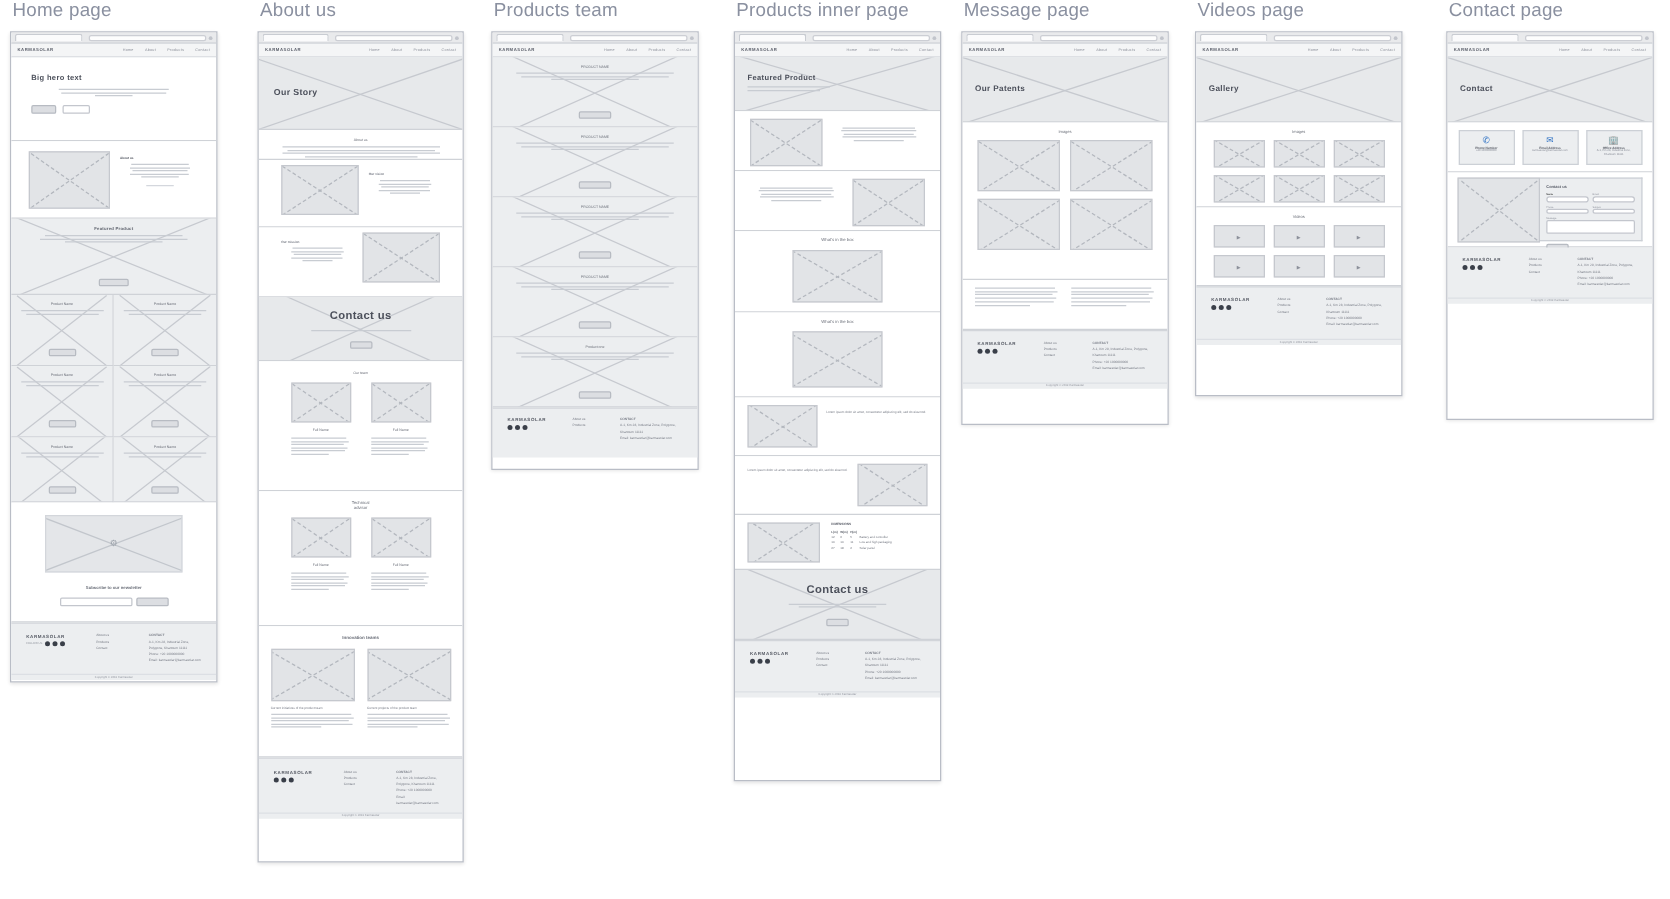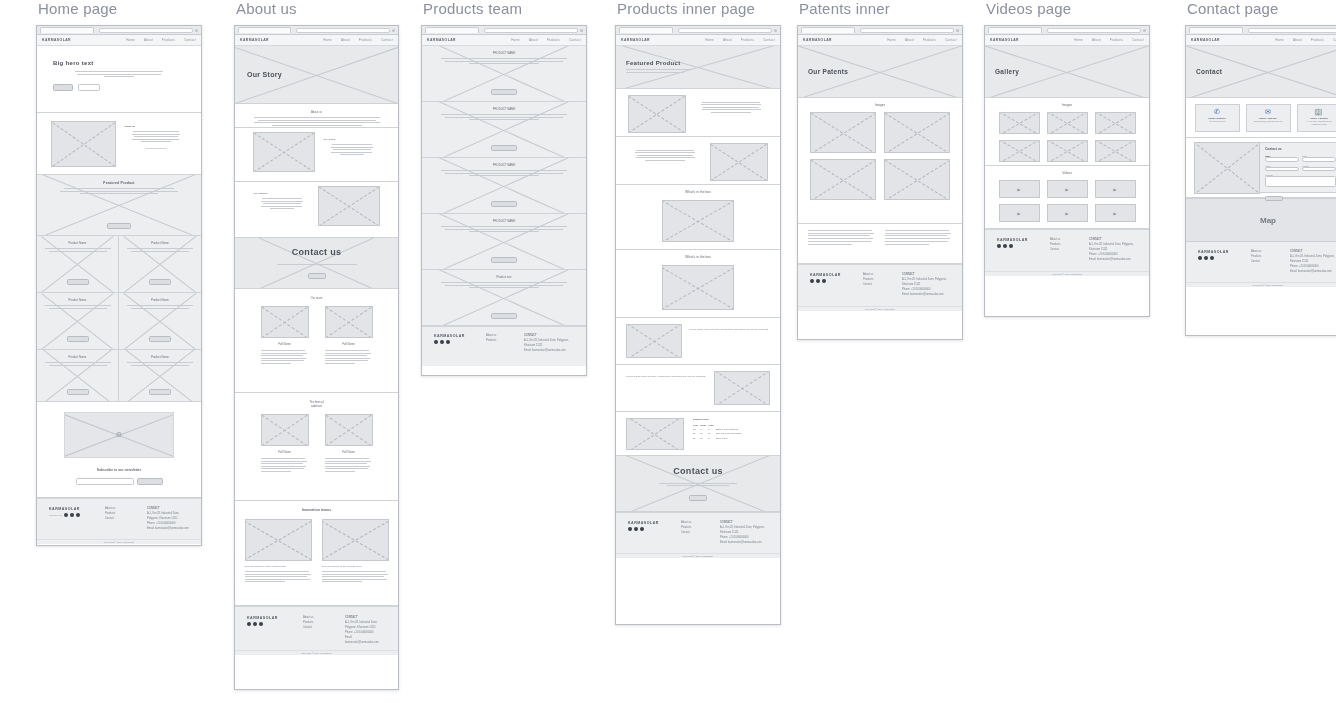--- a/index.html
+++ b/index.html
@@ -5,21 +5,21 @@
   * { box-sizing: border-box; }
   html, body {
     margin: 0; padding: 0;
     width: 1336px; height: 719px;
     background: #ffffff;
     font-family: "Liberation Sans", sans-serif;
     overflow: hidden;
   }
   .board { position: relative; width: 1336px; height: 719px; }
 
-  .page-col { position: absolute; top: 0; margin-left: 28px; }
+  .page-col { position: absolute; top: 0; }
   .page-title {
     font-size: 15px; font-weight: 500; color: #8a90a0;
     letter-spacing: .2px; margin: 0 0 8px 2px; white-space: nowrap;
   }
 
   
   .frame {
     background: #ffffff;
     border: 1px solid #b9bdc6;
     box-shadow: 0 1px 3px rgba(0,0,0,.12);
@@ -716,21 +716,21 @@
           <div>A-1, Km 28, Industrial Zone, Polygone, Khartoum 11111</div>
           <div>Phone: +20 1000000000</div>
           <div>Email: karmasolar@karmasolar.com</div>
         </div>
         <div class="copyright">Copyright © 2019 Karmasolar</div>
       </div>
     </div>
   </div>
 
   <div class="page-col" style="left:769px; width:180px;">
-    <div class="page-title">Patents inner</div>
+    <div class="page-title">Message page</div>
     <div class="frame" style="width:166px; height:315px;">
       <div class="chrome">
         <div class="tab"></div>
         <div class="url"></div>
         <div class="dot"></div>
       </div>
       <div class="navbar">
         <div class="logo">KARMASOLAR</div>
         <div class="links">
           <span>Home</span>
@@ -955,23 +955,20 @@
             </div>
           </div>
           <div style="margin-top:3px;">
             <div style="font-size:2px;color:#90949e;">Message</div>
             <span class="inp" style="display:block;height:11px;"></span>
           </div>
           <span class="btn" style="width:18px;height:5px;margin-top:3px;"></span>
         </div>
       </div>
 
-      <div class="map" style="height:44px;font-size:8px;">
-        <span>Map</span>
-      </div>
 
       <div class="footer" style="height:45px;padding:8px 12px;display:flex;gap:13px;border-top:none;">
         <div style="width:40px;">
           <div class="foot-logo">KARMASOLAR</div>
           <div class="social">
             <i></i>
             <i></i>
             <i></i>
           </div>
         </div>

